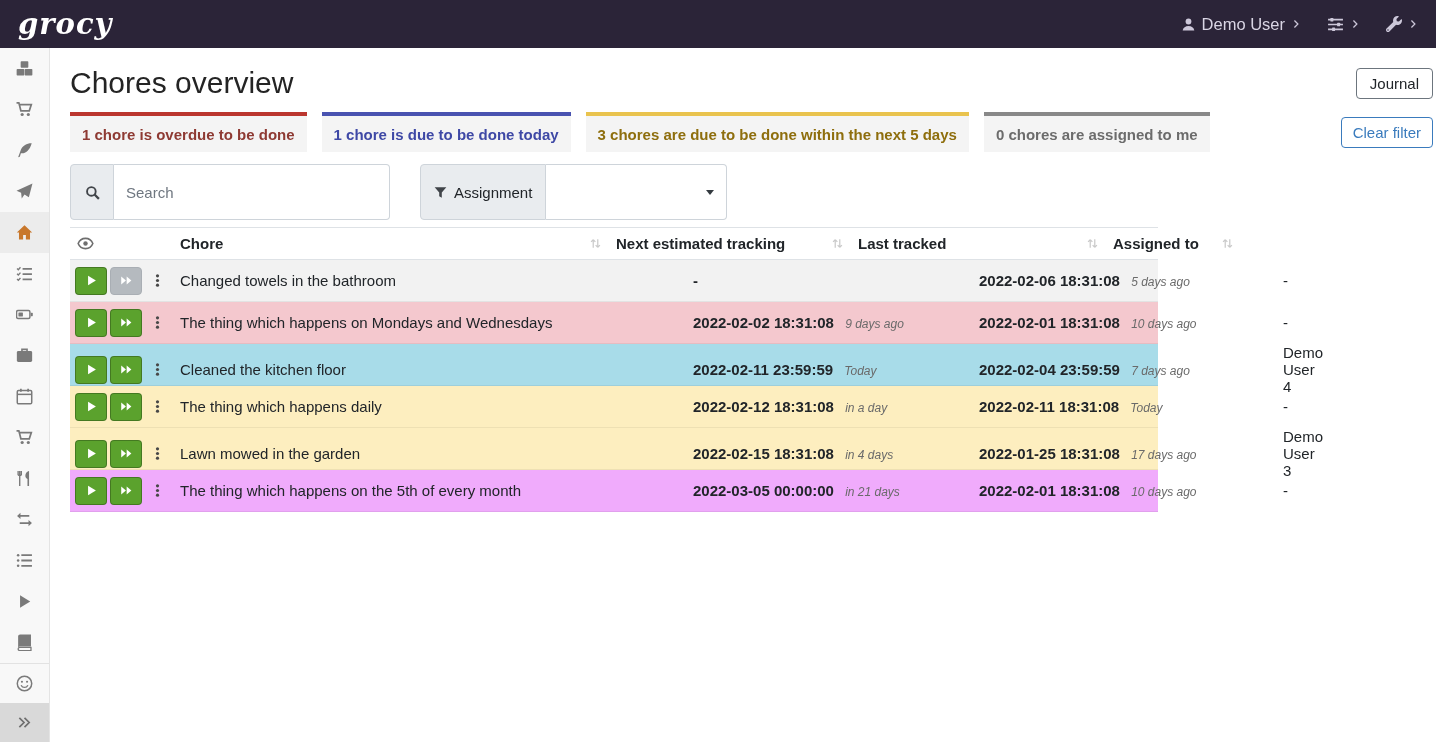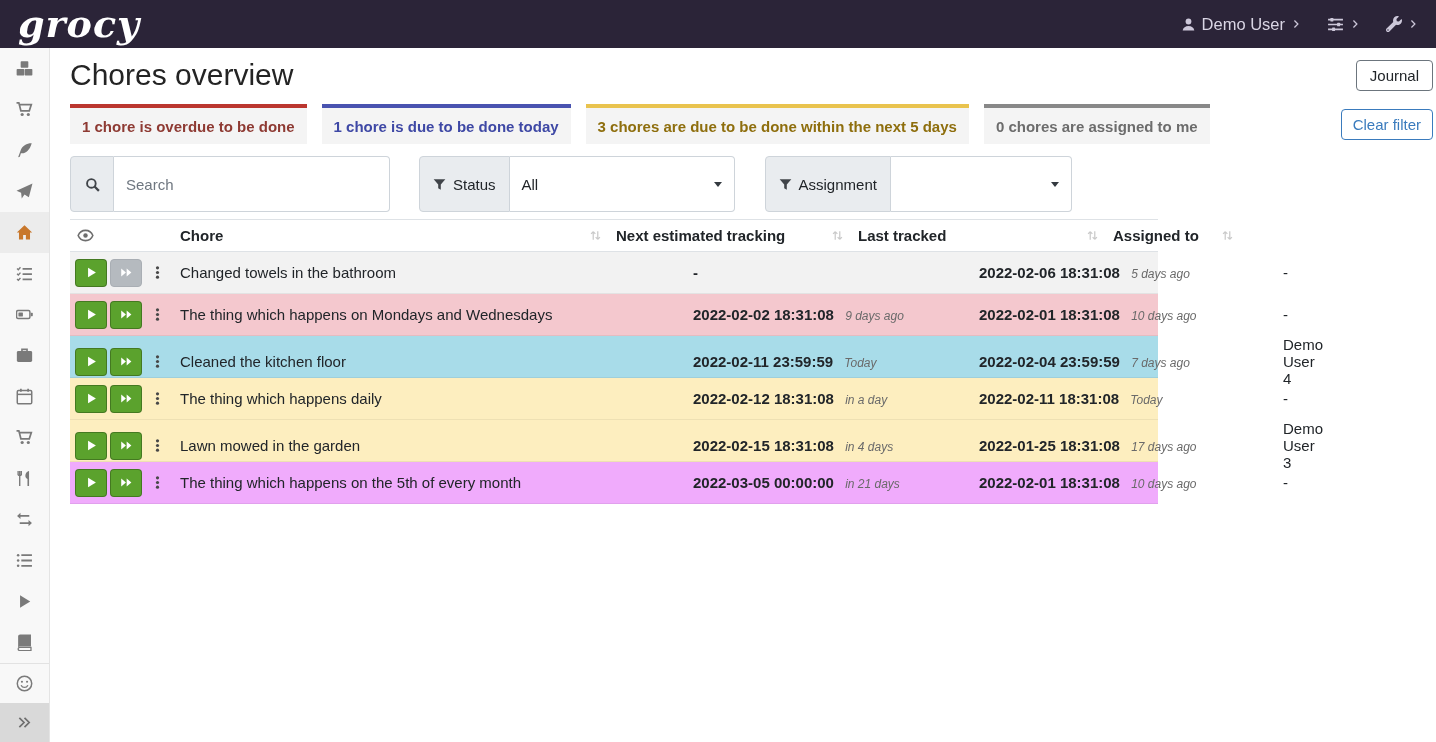--- a/index.html
+++ b/index.html
@@ -8,39 +8,39 @@
     font-family:"Liberation Sans","DejaVu Sans",sans-serif;color:#212529}
   .icon{display:inline-flex;flex:none}
   .icon svg{width:100%;height:100%;display:block;fill:currentColor}
   .i10{width:10px;height:10px}.i13{width:13px;height:13px}.i15{width:15px;height:15px}
   .i16{width:16px;height:16px}.i17{width:17px;height:17px}
   .contents{display:contents}
 
   
   .navbar{position:fixed;top:0;left:0;right:0;height:48px;background:var(--navbar-bg,#2b2438);
     display:flex;align-items:center;justify-content:space-between;padding:0 18px;z-index:10}
-  .logo{font-family:"DejaVu Serif",serif;font-style:italic;font-weight:700;font-size:38px;
+  .logo{font-family:"DejaVu Serif",serif;font-style:italic;font-weight:700;font-size:29px;
     color:#fff;letter-spacing:1px;text-decoration:none;line-height:1;cursor:pointer}
   .nav-right{display:flex;align-items:center;gap:26px}
   .nav-item{display:flex;align-items:center;gap:6px;color:#d9d5e4;cursor:pointer}
   .nav-item .icon{color:#cdc8da}
   .nav-label{font-size:16.5px}
   .chev{color:#7e7692}
 
   
   .sidebar{position:fixed;top:48px;left:0;bottom:0;width:50px;background:var(--sidebar-bg,#f8f8f8);
     border-right:1px solid #e4e4e4;display:flex;flex-direction:column}
   .side-item{height:41px;display:flex;align-items:center;justify-content:center;color:#7a7a7a;cursor:pointer}
   .side-item.active{background:#ececec;color:var(--sidebar-active-icon,#c8772b)}
   .side-grow{flex:1}
   .side-bottom .side-item{border-top:1px solid #e2e2e2;height:40px}
   .side-footer{height:39px;background:#d9d9d9;color:#6f6f6f}
 
   
-  .content{position:absolute;top:48px;left:50px;width:1386px;padding:9px 3px 0 20px}
+  .content{position:absolute;top:56px;left:50px;width:1386px;padding:9px 3px 0 20px}
   .page-header{display:flex;align-items:center;justify-content:space-between}
   h1{font-size:30px;font-weight:500;line-height:1.2;color:#242424}
   .btn{background:#fff;border-radius:4px;font-size:15px;font-family:inherit;cursor:pointer}
   .btn-outline-secondary{border:1px solid #6c757d;color:#212529;padding:6px 13px}
   .btn-outline-primary{border:1px solid var(--link-blue,#3a7bbd);color:var(--link-blue,#3a7bbd);
     padding:4px 11px;height:31px;white-space:nowrap}
 
   
   .banner-row{display:flex;align-items:center;margin-top:11px}
   .banners{display:flex;gap:15px;flex:1}
@@ -344,34 +344,20 @@
       <span class="addon">
         <span class="icon i15">
             <svg viewBox="0 0 16 16">
               <circle cx="6.8" cy="6.8" r="4.6" fill="none" stroke="currentColor" stroke-width="2"></circle>
               <path d="M10.2 10.2l4.6 4.6" stroke="currentColor" stroke-width="2.4"></path>
             </svg>
           </span>
       </span>
       <input class="text-input" type="text" placeholder="Search" style="">
     </div>
-    <div class="input-group status-group">
-      <span class="addon">
-        <span class="icon i13">
-            <svg viewBox="0 0 16 16">
-              <path d="M.8 1.5h14.4l-5.6 6.6v6.4l-3.2-1.8V8.1z"></path>
-            </svg>
-          </span>
-        <span>Status</span>
-      </span>
-      <div class="select status-select">
-        <span>All</span>
-        <span class="caret"></span>
-      </div>
-    </div>
     <div class="input-group assign-group">
       <span class="addon">
         <span class="icon i13">
             <svg viewBox="0 0 16 16">
               <path d="M.8 1.5h14.4l-5.6 6.6v6.4l-3.2-1.8V8.1z"></path>
             </svg>
           </span>
         <span>Assignment</span>
       </span>
       <div class="select assign-select">

